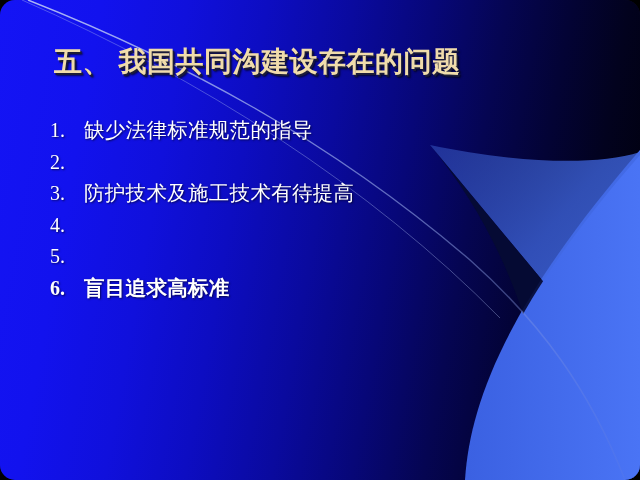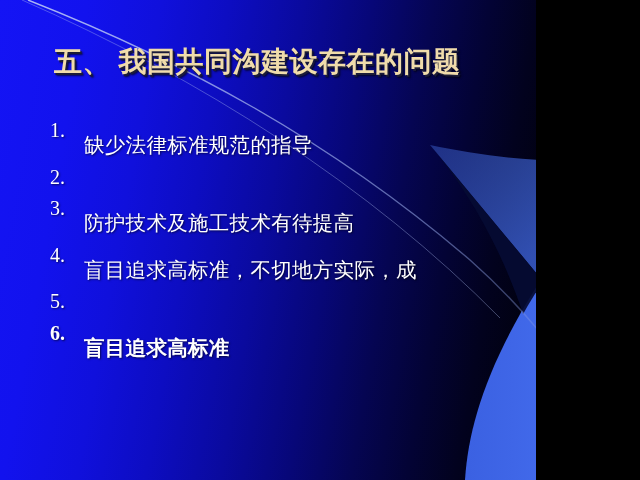--- a/index.html
+++ b/index.html
@@ -7,24 +7,25 @@
     margin: 0;
     padding: 0;
     background: #000;
   }
   body {
     font-family: "Liberation Serif", "DejaVu Serif", serif;
   }
 
   #slide {
     position: relative;
-    width: 536px;
+    width: 640px;
     height: 480px;
     overflow: hidden;
     background: #0a0a2e;
+    border-radius: 15px;
   }
 
   
   .bg-base {
     position: absolute;
     inset: 0;
     background: linear-gradient(100deg,
         #1414f5 0%,
         #1212ee 14%,
         #1010dc 26%,
@@ -88,21 +89,20 @@
     text-shadow: 1px 1px 2px rgba(0,0,0,0.6);
   }
 
   .bullet-text {
     flex: 1 1 auto;
     font-size: 20.5px;
     line-height: 31.5px;
     color: #ffffff;
     text-shadow: 1px 1px 2px rgba(0,0,0,0.6);
     letter-spacing: 0.3px;
-    margin-top: 15px;
   }
 
   .bullet-item.is-bold .bullet-num,
   .bullet-item.is-bold .bullet-text {
     font-weight: bold;
   }
 
   .bullet-text .line {
     display: block;
     white-space: nowrap;
@@ -186,21 +186,20 @@
         </div>
         <div class="bullet-item">
           <div class="bullet-num">3.</div>
           <div class="bullet-text">
             <span class="line">防护技术及施工技术有待提高</span>
           </div>
         </div>
         <div class="bullet-item">
           <div class="bullet-num">4.</div>
           <div class="bullet-text">
-            <span class="line">盲目追求高标准，不切地方实际，成</span>
           </div>
         </div>
         <div class="bullet-item">
           <div class="bullet-num">5.</div>
           <div class="bullet-text">
           </div>
         </div>
         <div class="bullet-item is-bold">
           <div class="bullet-num">6.</div>
           <div class="bullet-text">

